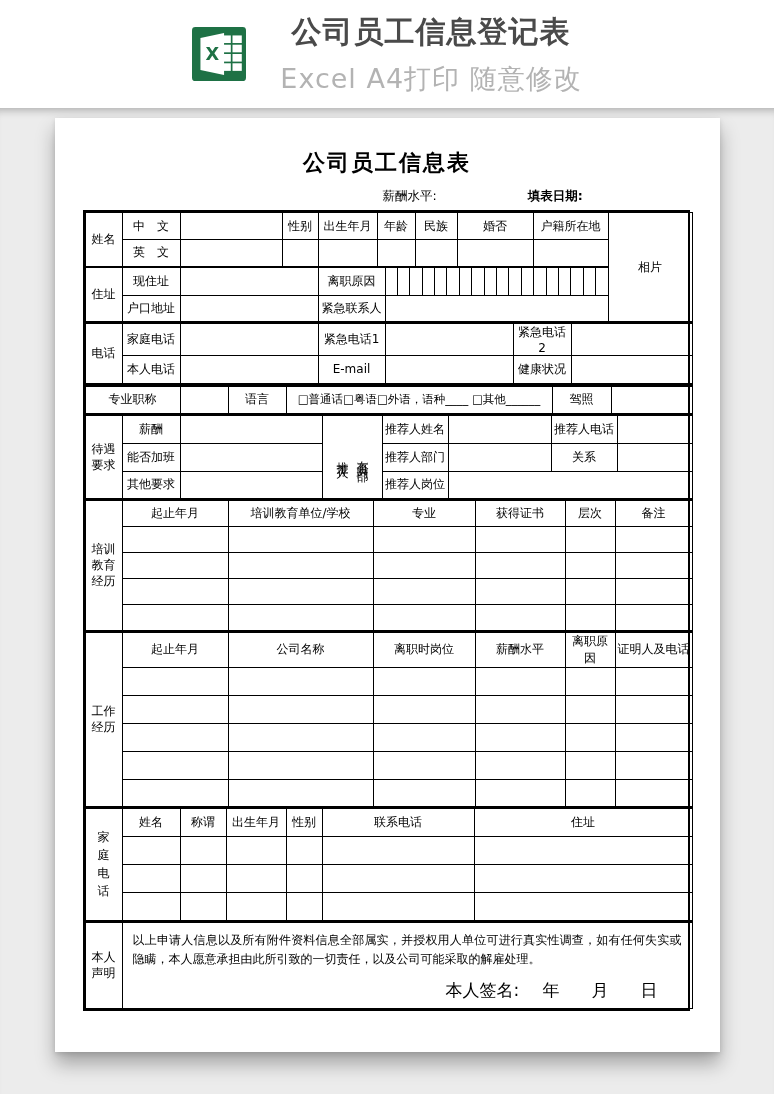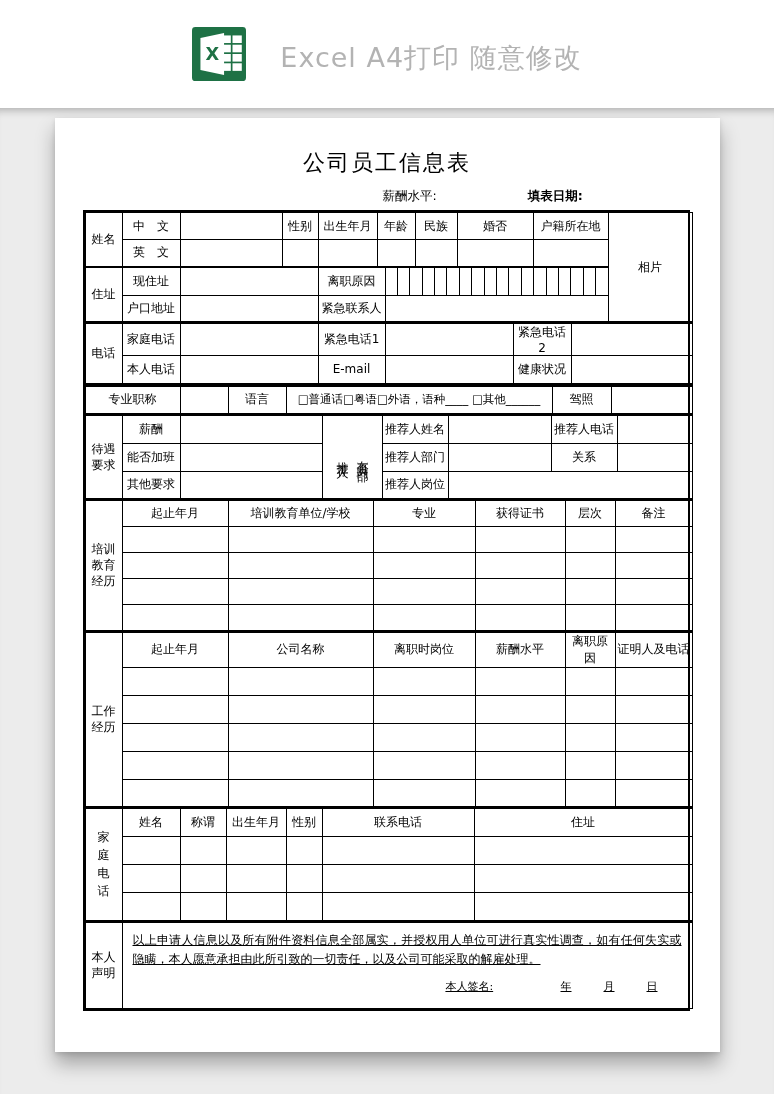--- a/index.html
+++ b/index.html
@@ -21,21 +21,21 @@
   .stage {
     height:986px; background:#ececec;
     box-shadow: inset 0 9px 9px -7px rgba(0,0,0,0.28);
     padding-top:10px;
   }
   .page {
     width:665px; height:934px; margin:0 auto; background:#fff;
     box-shadow:0 12px 18px rgba(0,0,0,0.30), 0 2px 5px rgba(0,0,0,0.12);
     padding:30px 28px 0 28px;
   }
-  .form-title { text-align:center; font-size:22px; font-weight:normal; letter-spacing:2px; color:#000; }
+  .form-title { text-align:center; font-size:22px; font-weight:bold; letter-spacing:2px; color:#000; }
   .meta { display:flex; font-size:12.5px; color:#000; margin:10px 0 4px 0; height:18px; }
   .meta-pos { margin-left:300px; }
   .meta-date { margin-left:91px;font-weight:bold; }
   
   .form-grid { border:2px solid #000; width:607px; }
   table { border-collapse:collapse; width:100%; table-layout:fixed; }
   td { border:1px solid #000; font-size:12px; color:#000; text-align:center; vertical-align:middle; padding:0 2px; overflow:hidden; }
   .section { border-bottom:2px solid #000; }
   .last { border-bottom:none; }
   tr.thick td { border-top-width:2px; }
@@ -48,23 +48,23 @@
   .tE  tr { height:28px; }
   .wrap2 { word-break:break-all; line-height:1.35; display:inline-block; width:2.3em; }
   .wrap1 { word-break:break-all; line-height:1.5; display:inline-block; width:1.1em; }
   .idboxes { display:flex; height:27px; width:100%; }
   .idbox { flex:1; border-left:1px solid #000; }
   .idbox:first-child { border-left:none; }
   .idcell { padding:0; }
   .ref-cell { display:flex; justify-content:center; align-items:center; gap:3px; }
   .vtext { writing-mode:vertical-rl; text-orientation:upright; letter-spacing:3px; font-size:12px; }
   .lang-opts { font-size:11.5px; letter-spacing:0; white-space:nowrap; }
-  .decl-cell { text-align:left; vertical-align:top; padding:8px 10px 6px 10px; height:86px;text-decoration:underline; }
+  .decl-cell { text-align:left; vertical-align:top; padding:8px 10px 6px 10px; height:86px; }
   .decl-text { font-size:12px; line-height:1.65; text-align:justify; }
-  .sig-row { display:flex; align-items:center; margin-top:9px; font-size:11px;text-align:center; }
+  .sig-row { display:flex; align-items:center; margin-top:9px; font-size:17px;text-align:center; }
   .sig-sign { margin-left:57%; }
   .sig-y { margin-left:auto; }
   .sig-m { margin-left:32px; }
   .sig-d { margin-left:32px; margin-right:24px; }
 </style>
 </head>
 <body>
 
 <div class="banner">
   <svg width="54" height="54" viewBox="0 0 64 64">
@@ -74,20 +74,21 @@
     <rect x="36" y="21" width="10" height="9" fill="#fff"></rect>
       <rect x="48" y="21" width="11" height="9" fill="#fff"></rect>
     <rect x="36" y="32" width="10" height="9" fill="#fff"></rect>
       <rect x="48" y="32" width="11" height="9" fill="#fff"></rect>
     <rect x="36" y="43" width="10" height="9" fill="#fff"></rect>
       <rect x="48" y="43" width="11" height="9" fill="#fff"></rect>
     <polygon points="10,13 38,7 38,57 10,51" fill="#fff"></polygon>
     <text x="24" y="39" font-size="21" font-weight="bold" fill="#1E7145" text-anchor="middle">X</text>
   </svg>
   <div class="banner-text">
+    <div class="banner-title">公司员工信息登记表</div>
     <div class="banner-sub">Excel A4打印 随意修改</div>
   </div>
 </div>
 
 <div class="stage">
   <div class="page">
 
     <div class="form-title">公司员工信息表</div>
     <div class="meta">
       <span class="meta-pos">薪酬水平:</span>

